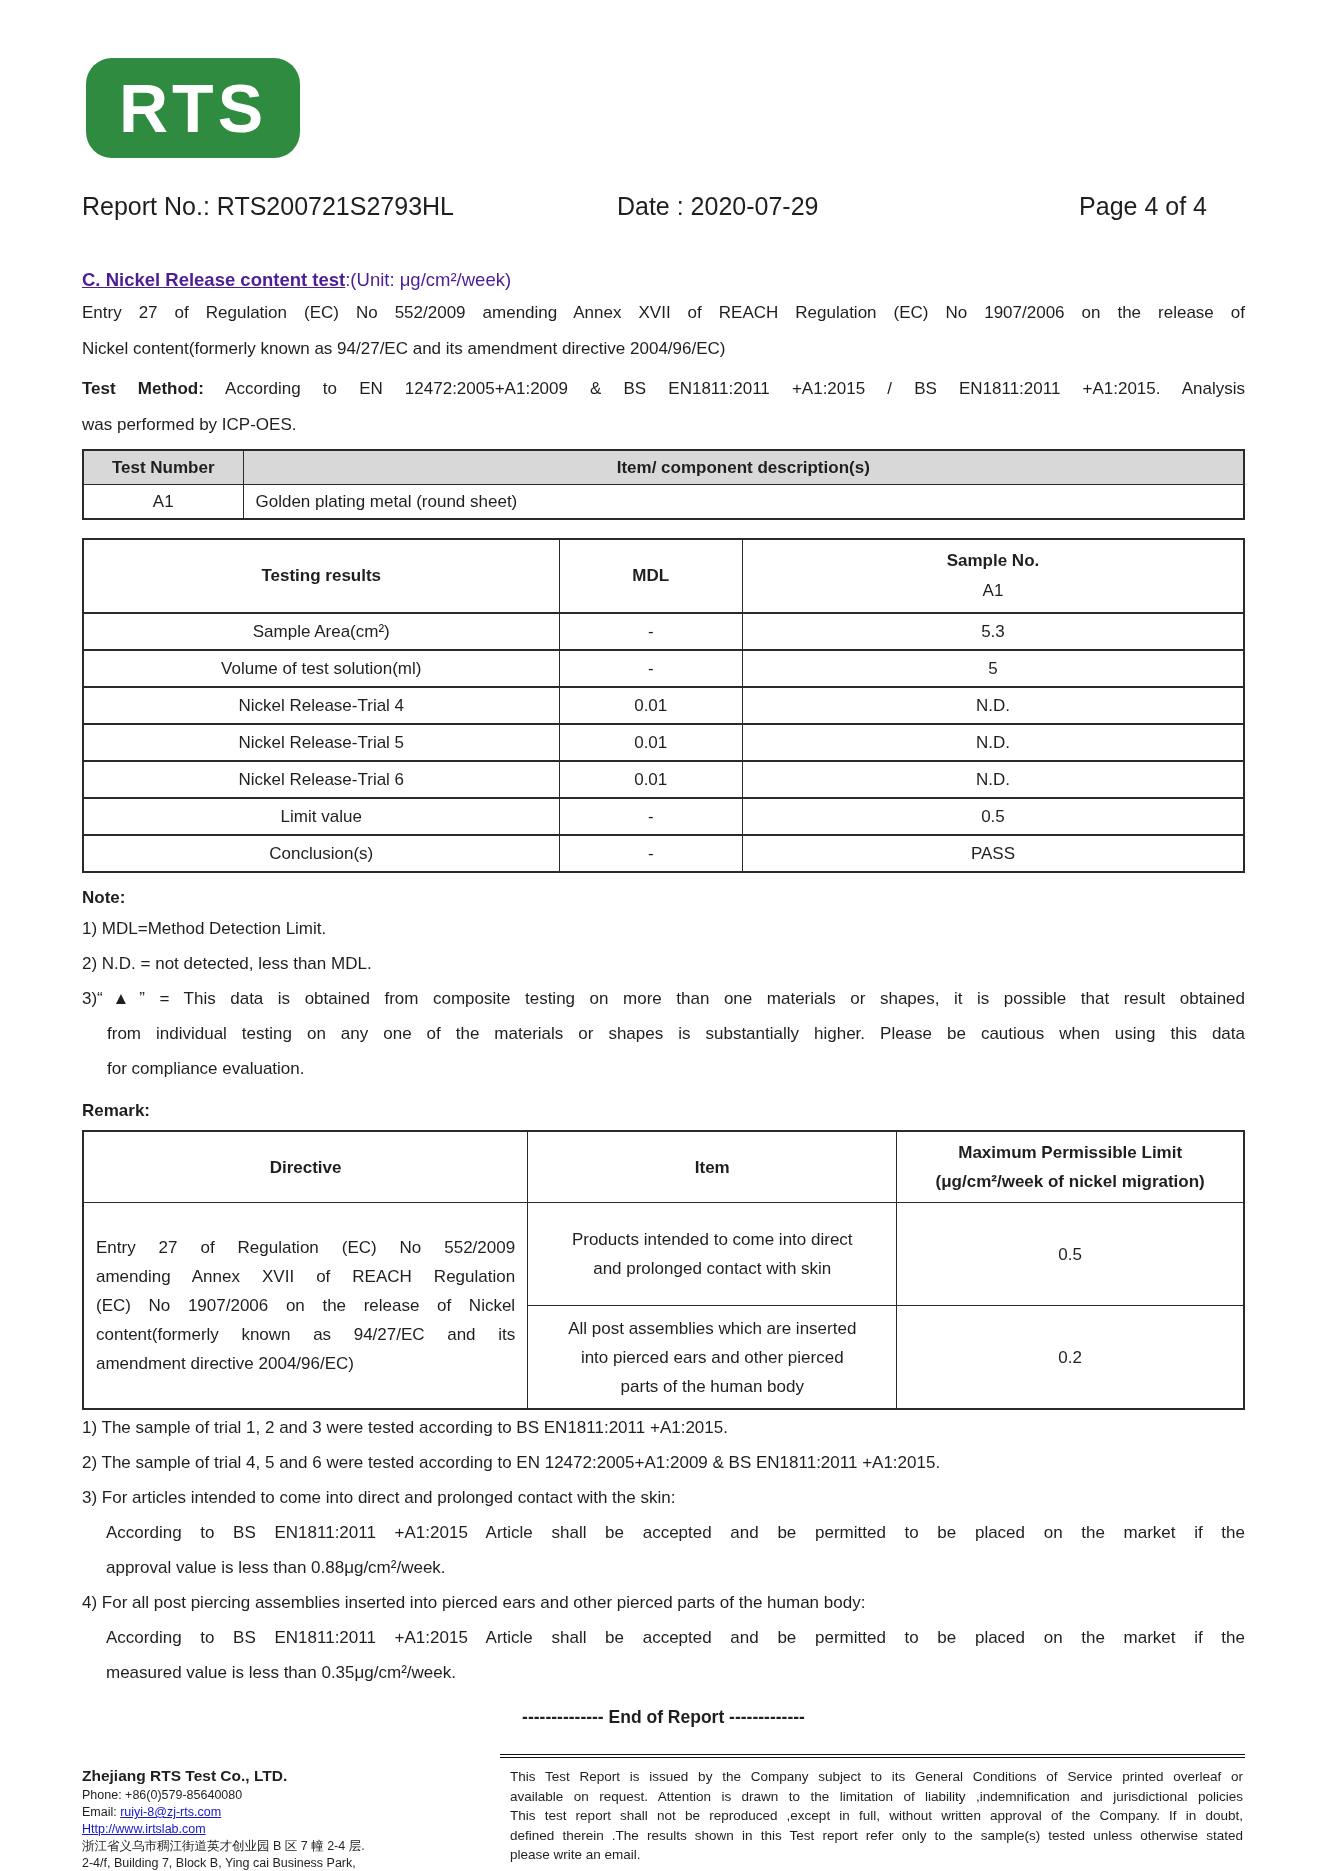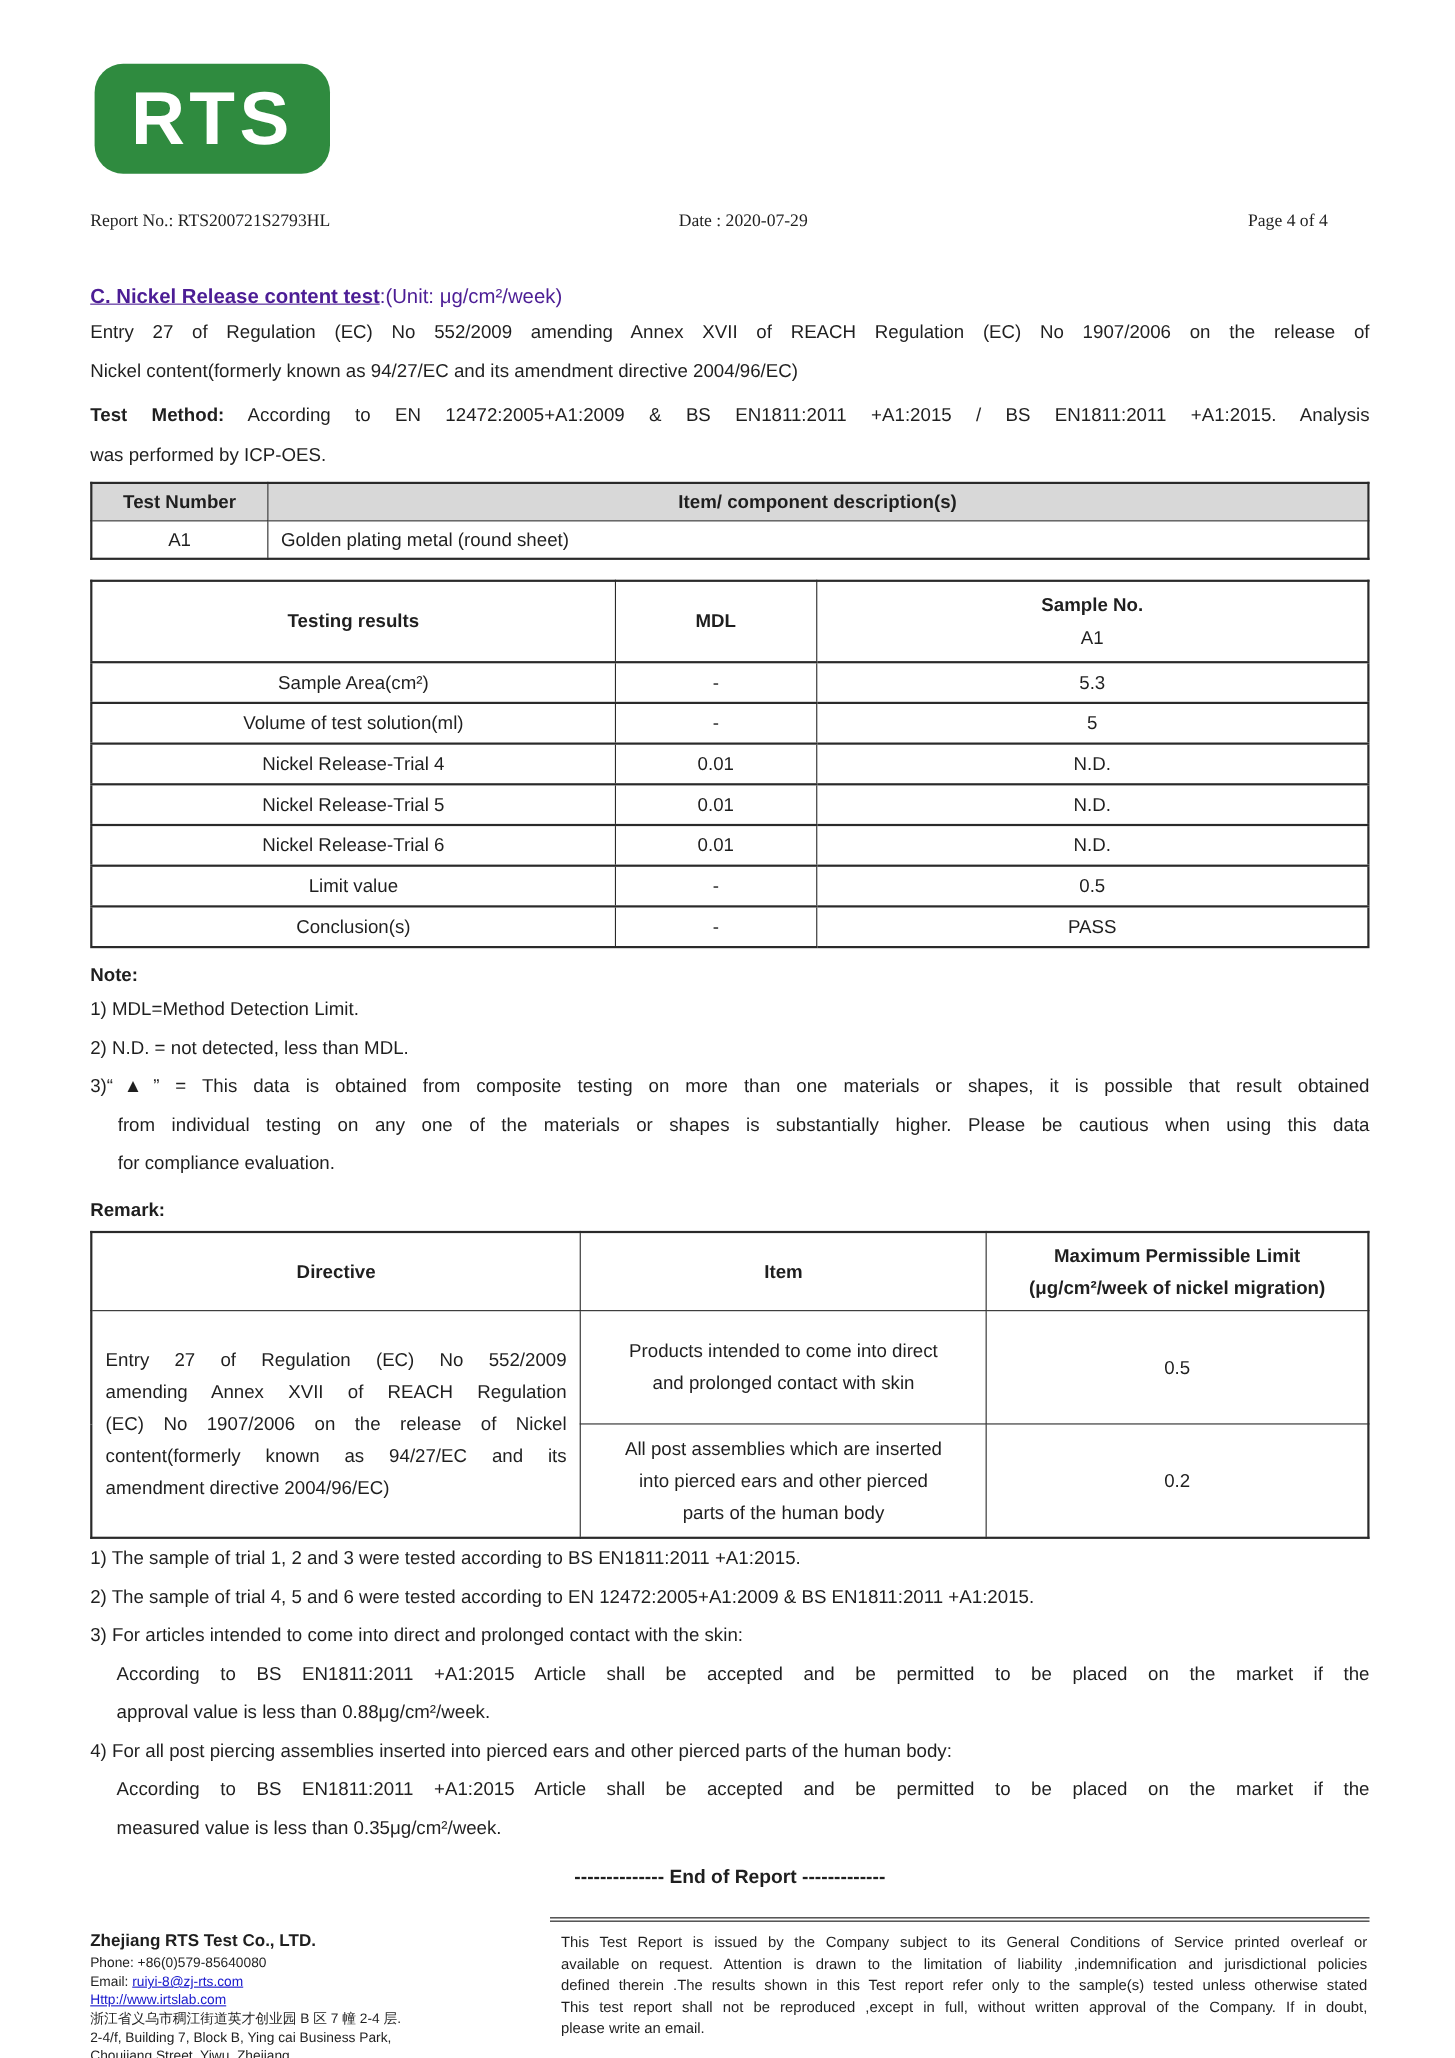--- a/index.html
+++ b/index.html
@@ -7,21 +7,21 @@
     position:relative; width:1323px; height:1871px; background:#ffffff;
     overflow:hidden; box-sizing:border-box; padding:0 78px 0 82px;
     font-family:"Liberation Sans","DejaVu Sans",sans-serif; color:#1f1f1f;
   }
   
   .logo { width:214px; height:100px; margin:58px 0 0 4px; background:#2f8b3f;
           border-radius:26px; display:flex; align-items:center; justify-content:center; }
   .logo-text { color:#ffffff; font-size:68px; font-weight:700; letter-spacing:4px; }
 
   
-  .header-row { display:flex; align-items:baseline; margin-top:34px; font-size:16px;font-family:Liberation Serif, serif; }
+  .header-row { display:flex; align-items:baseline; margin-top:34px; font-size:25px; }
   .hr-left { width:46%; }
   .hr-mid  { width:32%; }
   .hr-right{ flex:1; text-align:right; padding-right:38px; }
 
   
   .section-title { margin:48px 0 0 0; font-size:18.5px; font-weight:700; color:#4c1d95; }
   .section-title .u { text-decoration:underline; }
   .section-title .unit { font-weight:400; }
 
   .p  { font-size:17px; line-height:36px; margin:0; }
@@ -248,19 +248,19 @@
       <p class="f-line">Phone: +86(0)579-85640080</p>
       <p class="f-line"><span>Email: </span><a href="#" class="f-link">ruiyi-8@zj-rts.com</a></p>
       <p class="f-line"><a href="#" class="f-link">Http://www.irtslab.com</a></p>
       <p class="f-line">浙江省义乌市稠江街道英才创业园 B 区 7 幢 2-4 层.</p>
       <p class="f-line">2-4/f, Building 7, Block B, Ying cai Business Park,</p>
       <p class="f-line">Choujiang Street, Yiwu, Zhejiang.</p>
     </div>
     <div class="f-right">
       <div class="jl">This Test Report is issued by the Company subject to its General Conditions of Service printed overleaf or</div>
       <div class="jl">available on request. Attention is drawn to the limitation of liability ,indemnification and jurisdictional policies</div>
+      <div class="jl">This test report shall not be reproduced ,except in full, without written approval of the Company. If in doubt,</div>
       <div class="jl">defined therein .The results shown in this Test report refer only to the sample(s) tested unless otherwise stated</div>
-      <div class="jl">This test report shall not be reproduced ,except in full, without written approval of the Company. If in doubt,</div>
       <div>please write an email.</div>
     </div>
   </div>
 
 </div>
 
 </body></html>

